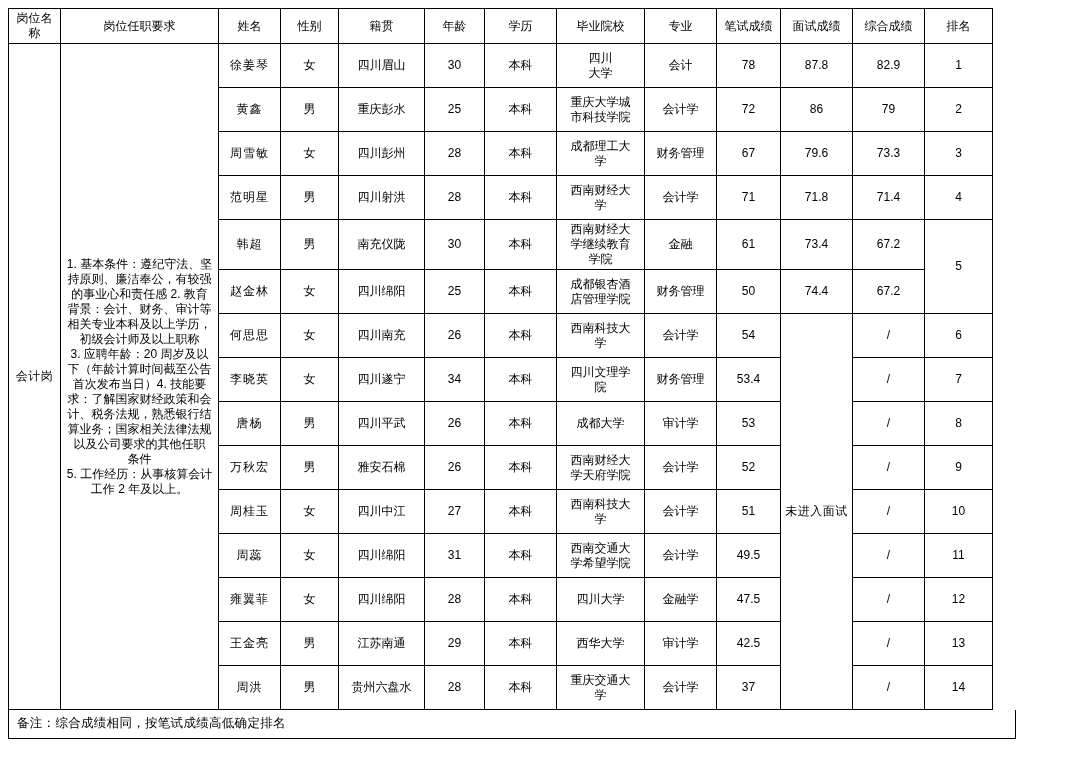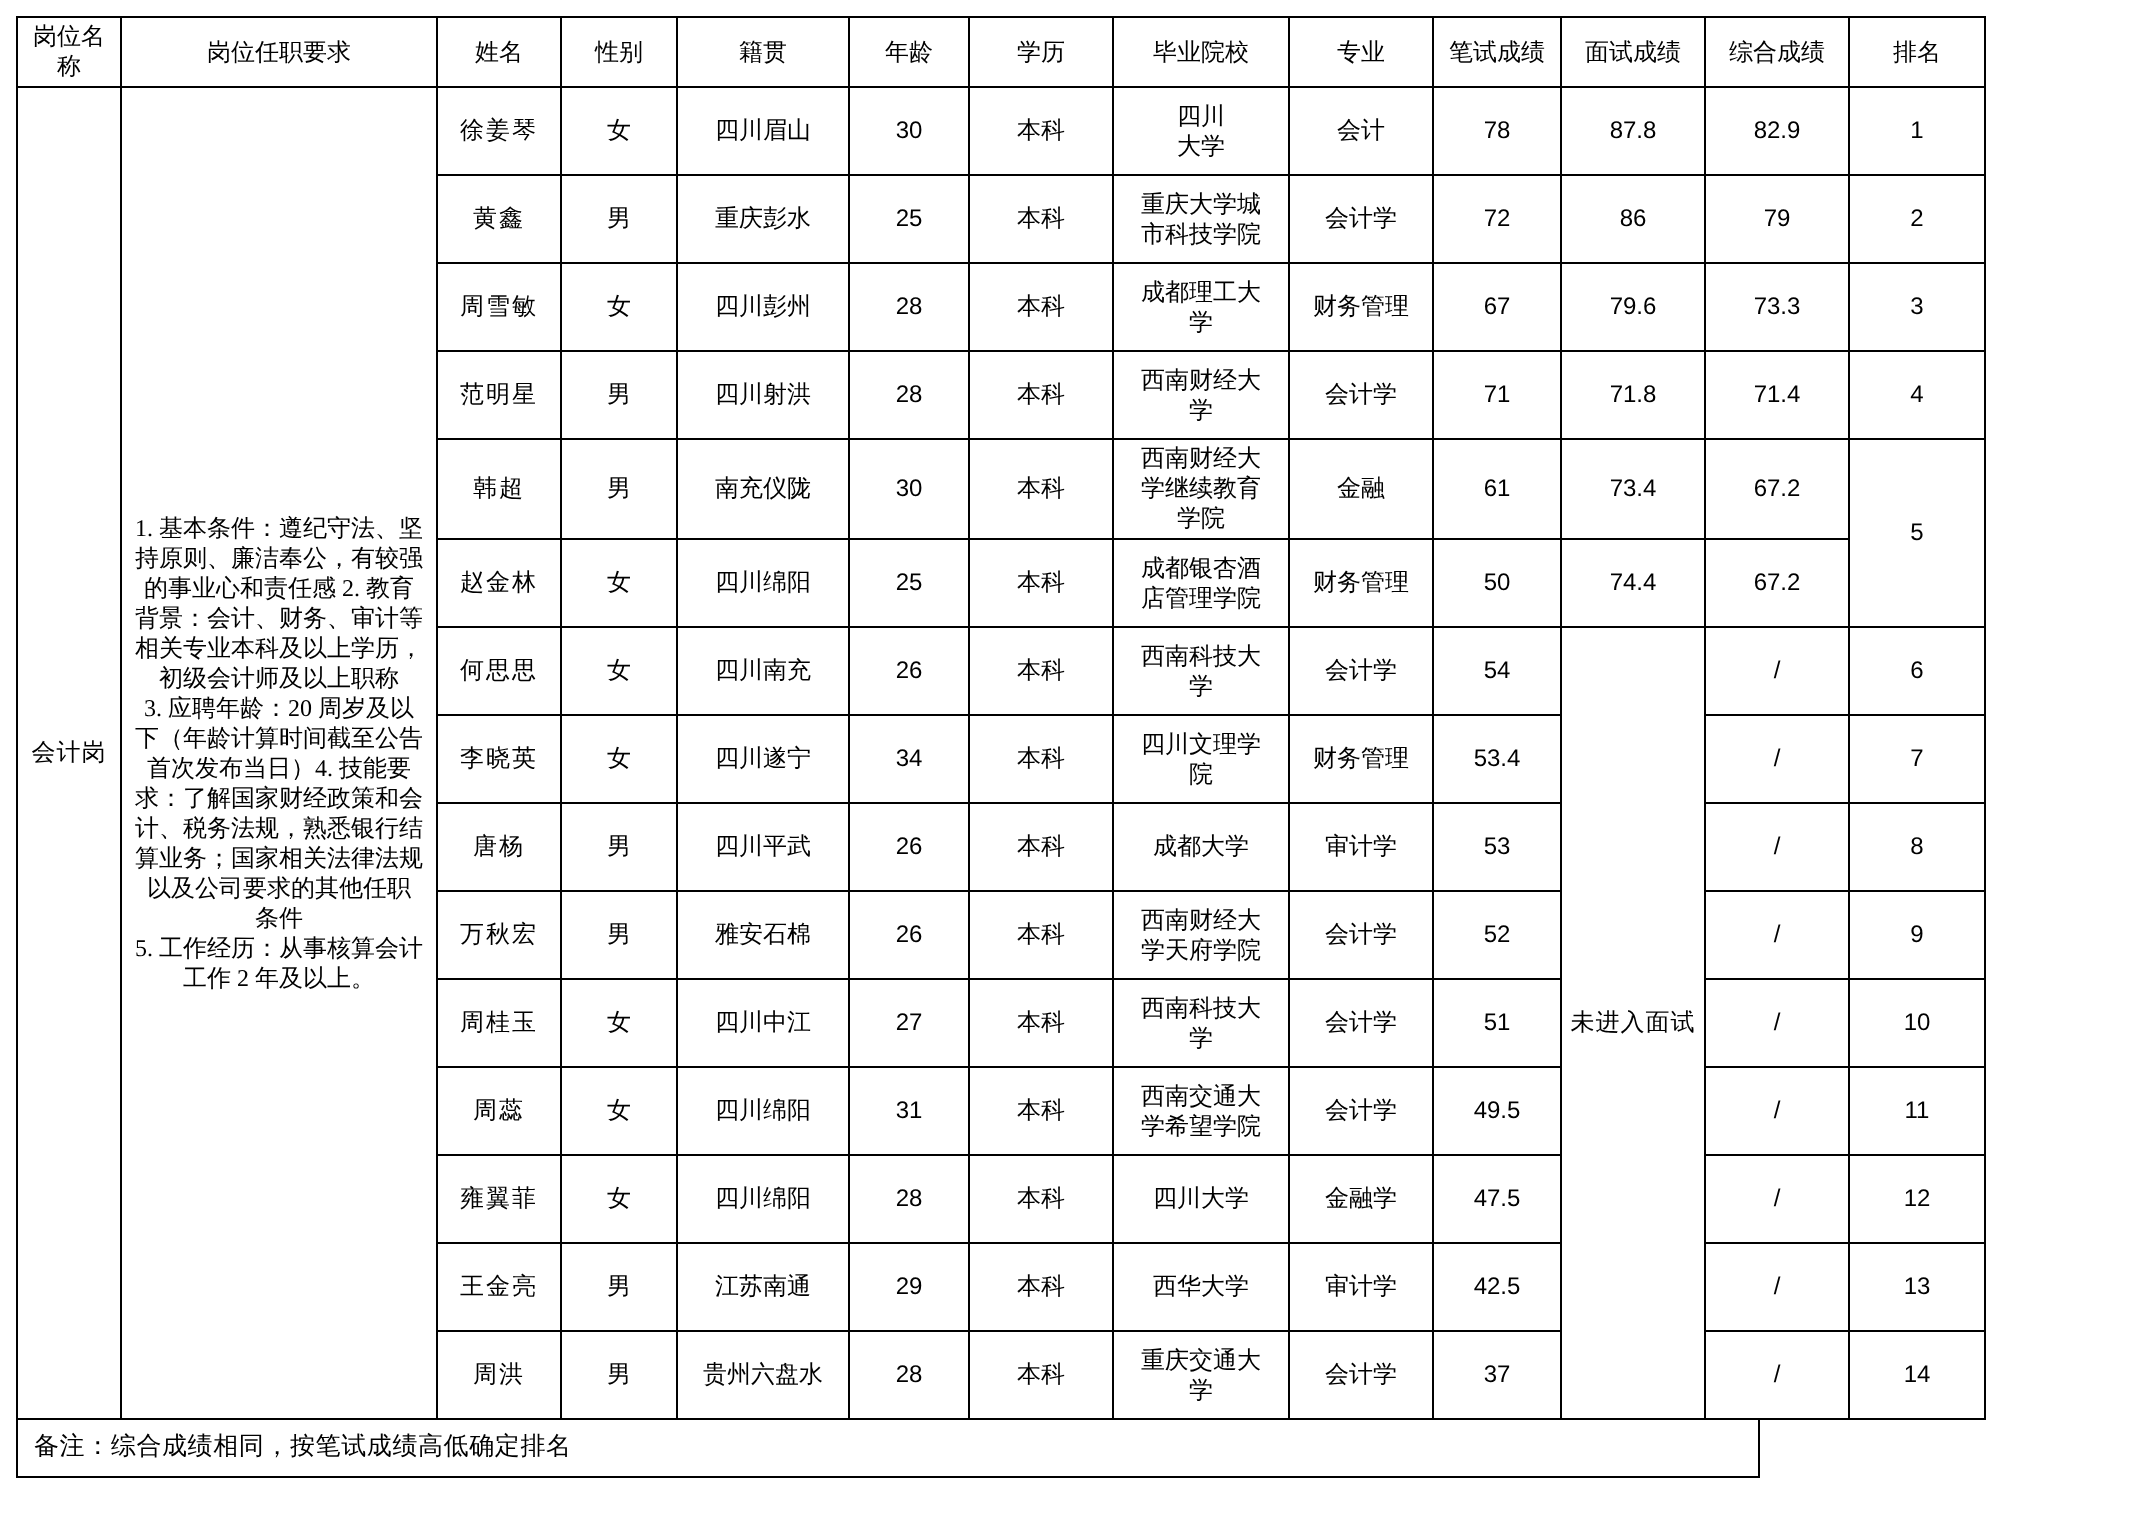--- a/index.html
+++ b/index.html
@@ -57,37 +57,36 @@
   td.post-cell {
     font-size: 12.5px;
     letter-spacing: 0.5px;
   }
   td.req-cell {
     text-align: left;
     vertical-align: top;
     padding: 10px 6px 6px 8px;
     line-height: 2.32;
     font-size: 12.5px;
-    font-family: Liberation Serif, serif;
   }
   td.req-cell p {
     margin: 0;
     text-indent: 0;
   }
   td.name-cell { letter-spacing: 1px; font-family: Liberation Serif, serif; }
   td.school-cell { line-height: 1.35; }
   td.nointerview {
     font-size: 12.5px;
     letter-spacing: 0.5px;
     margin-top: 27px;
   }
   .note {
     border: 1px solid #000000;
     border-top: none;
-    width: 872px;
+    width: 1008px;
     box-sizing: border-box;
     padding: 5px 17px 6px 8px;
     font-size: 12.5px;
     text-align: left;
     letter-spacing: 0.3px;
   }
 </style>
 </head>
 <body>
 

